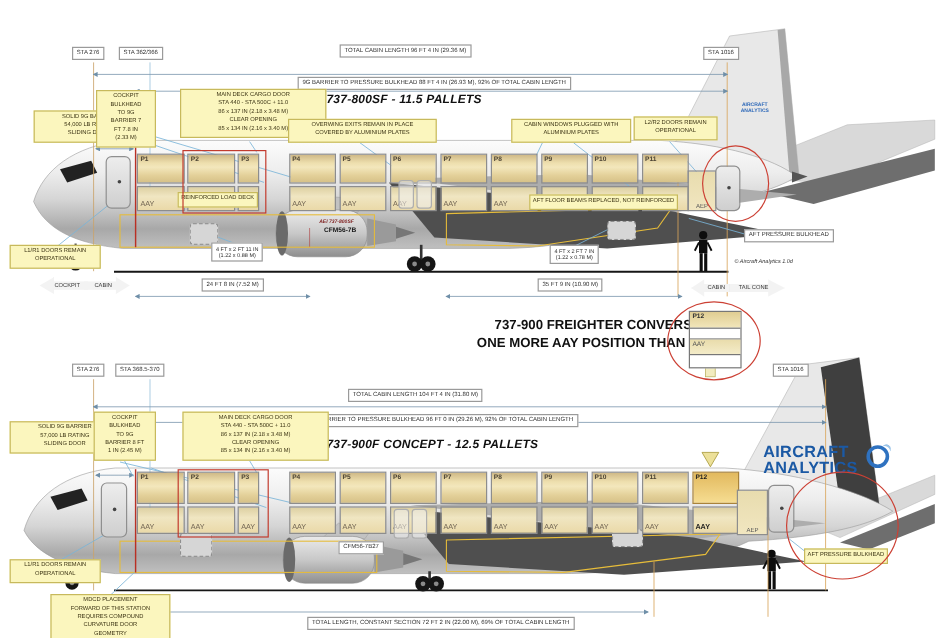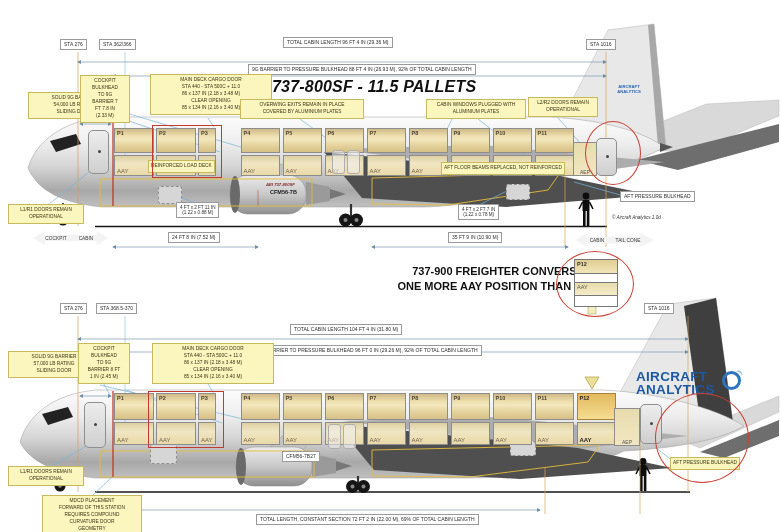--- a/index.html
+++ b/index.html
@@ -2,21 +2,21 @@
 <html><head>
 <meta charset="utf-8">
 <style>
   html,body{margin:0;padding:0;background:#fff;font-family:"Liberation Sans",sans-serif;}
   #canvas{position:relative;width:780px;height:532px;background:#fff;overflow:hidden;}
   #bg{position:absolute;left:0;top:0;z-index:1;}
   .box{position:absolute;background:#fff;border:1px solid #9a9a9a;font-size:5px;padding:1.5px 3px;white-space:nowrap;color:#2e2e2e;z-index:6;line-height:1.15;}
   .box.center2{text-align:center;white-space:pre-line;font-size:4.6px;}
   .note{position:absolute;background:#fbf6be;border:1px solid #c7b95c;font-size:4.8px;line-height:1.45;padding:2px;text-align:center;white-space:pre-line;color:#3c3414;z-index:6;}
   .nowrap{white-space:nowrap;}
-  .ptitle{position:absolute;font-style:italic;font-weight:bold;font-size:16px;color:#101010;z-index:6;letter-spacing:.2px;}
+  .ptitle{position:absolute;font-style:italic;font-weight:bold;font-size:10px;color:#101010;z-index:6;letter-spacing:.2px;}
   .ctitle{position:absolute;font-weight:bold;font-size:11px;color:#101010;text-align:center;line-height:1.4;z-index:6;}
   .credit{position:absolute;font-style:italic;font-size:4.6px;color:#333;z-index:6;}
   .posrow{position:absolute;display:flex;z-index:3;}
   .pcell{display:flex;flex-direction:column;margin-right:2.5px;}
   .pbox{height:23px;border:1px solid #8d8d8d;background:linear-gradient(180deg,#cfb987 0%,#eedfae 30%,#f3e7bc 45%,#e3d099 75%,#d6c188 100%);}
   .abox{height:19px;margin-top:2px;border:1px solid #8d8d8d;background:linear-gradient(180deg,#ddd0a2 0%,#f0e6c2 40%,#ead9a8 100%);display:flex;align-items:flex-end;}
   .tall .pbox{height:25px;}
   .tall .abox{height:21px;}
   .plabel{font-size:5.5px;font-weight:bold;color:#4c4434;padding:1px 0 0 2px;display:block;}
   .alabel{font-size:6px;color:#6f6352;padding:0 0 1px 2px;}
@@ -370,20 +370,21 @@
   <div class="mini-gap"></div>
   <div class="mini-a"><span>AAY</span></div>
 </div>
 <div class="redellipse" style="left:556px;top:251px;width:76px;height:64px"></div>
 
 <div class="box" style="left:60px;top:303px">STA 276</div>
 <div class="box" style="left:96px;top:303px">STA 368.5-370</div>
 <div class="box" style="left:644px;top:303px">STA 1016</div>
 <div class="box" style="left:290px;top:324px">TOTAL CABIN LENGTH 104 FT 4 IN (31.80 M)</div>
 <div class="box" style="left:254px;top:345px">9G BARRIER TO PRESSURE BULKHEAD 96 FT 0 IN (29.26 M), 92% OF TOTAL CABIN LENGTH</div>
+<div class="ptitle" style="left:272px;top:365px;font-size:10px">737-900F CONCEPT - 12.5 PALLETS</div>
 
 <div class="note" style="left:8px;top:351px;width:86px">SOLID 9G BARRIER
 57,000 LB RATING
 SLIDING DOOR</div>
 <div class="note" style="left:78px;top:343px;width:46px">COCKPIT
 BULKHEAD
 TO 9G
 BARRIER 8 FT
 1 IN (2.45 M)</div>
 <div class="note" style="left:152px;top:343px;width:116px">MAIN DECK CARGO DOOR

